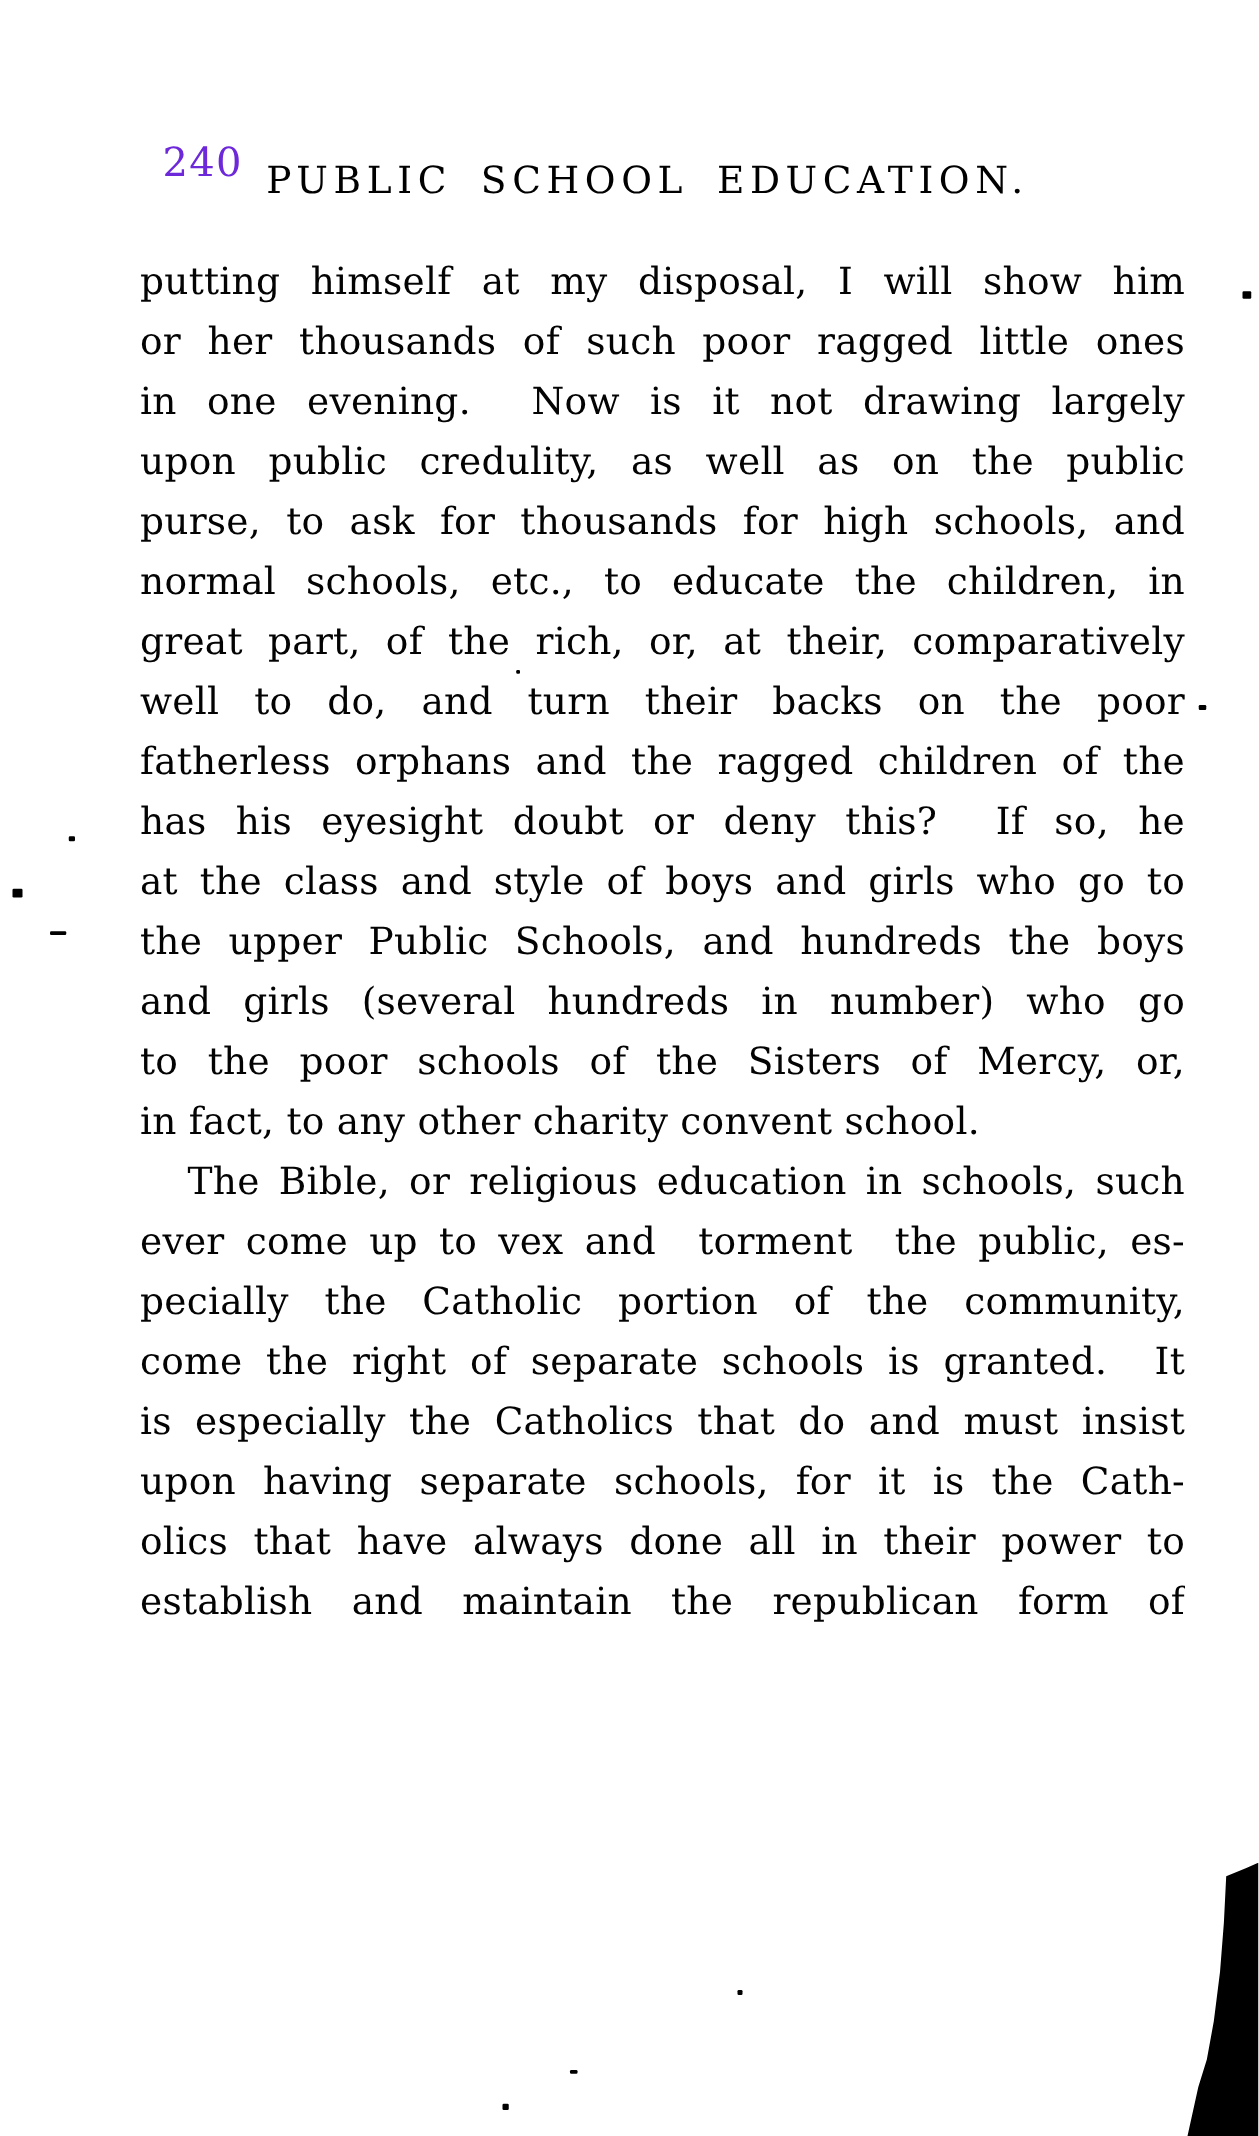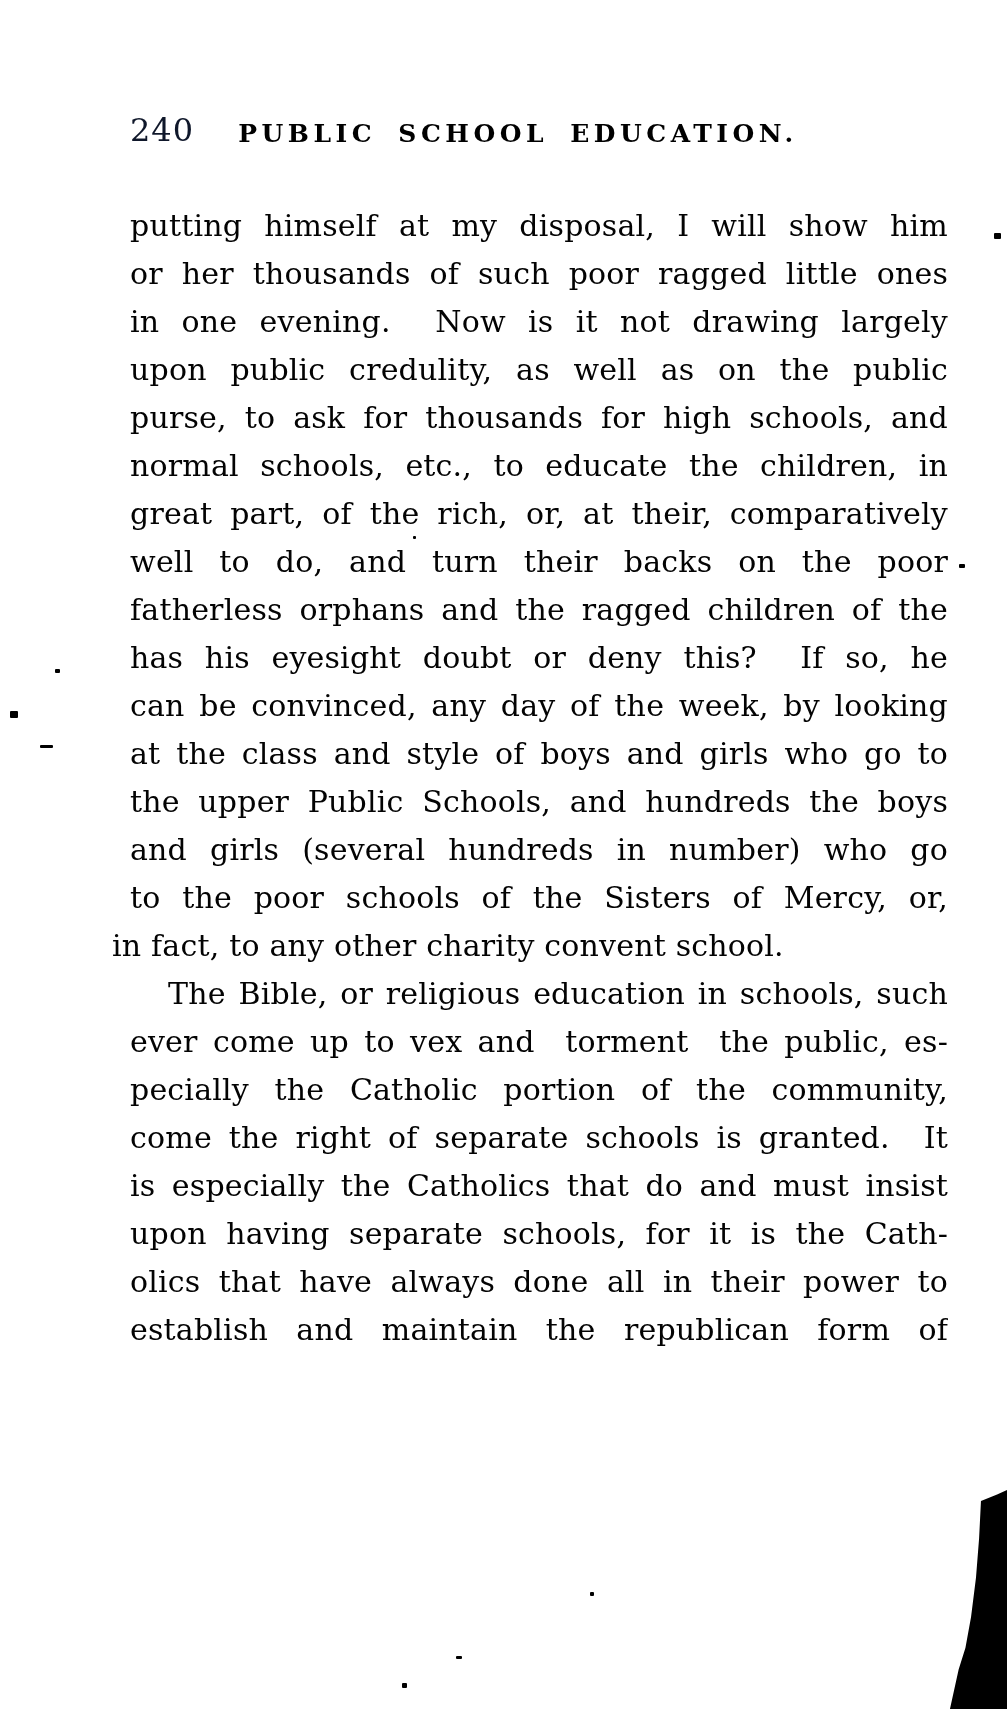--- a/index.html
+++ b/index.html
@@ -17,34 +17,34 @@
     overflow: hidden;
   }
   
   #page-number {
     position: absolute;
     left: 130px;
     top: 112px;
     font-size: 32px;
     line-height: 36px;
     letter-spacing: 1px;
-    color: #0f172a;
+    color: #6d28d9;
     text-align: right;
   }
   #running-head {
     position: absolute;
     left: 112px;
-    top: 119px;
+    top: 130px;
     width: 836px;
     text-align: center;
-    font-size: 25px;
+    font-size: 30px;
     line-height: 30px;
     letter-spacing: 4.5px;
     word-spacing: 9px;
-    font-weight: bold;
+    font-weight: normal;
     transform: translateX(-12px);
     color: #000;
   }
   
   #text-block {
     position: absolute;
     left: 112px;
     top: 202px;
     width: 836px;
     font-size: 30px;
@@ -53,21 +53,20 @@
   }
   .line {
     height: 48px;
     line-height: 48px;
     white-space: pre-wrap;
     overflow: hidden;
   }
   .line.j {
     text-align: justify;
     text-align-last: justify;
-    margin-left: 18px;
   }
   .line.l {
     text-align: left;
   }
   .line.indent {
     padding-left: 38px;
   }
   
   .speck {
     position: absolute;
@@ -97,21 +96,20 @@
       <div class="line j">putting himself at my disposal, I will show him</div>
       <div class="line j">or her thousands of such poor ragged little ones</div>
       <div class="line j">in one evening.  Now is it not drawing largely</div>
       <div class="line j">upon public credulity, as well as on the public</div>
       <div class="line j">purse, to ask for thousands for high schools, and</div>
       <div class="line j">normal schools, etc., to educate the children, in</div>
       <div class="line j">great part, of the rich, or, at their, comparatively</div>
       <div class="line j">well to do, and turn their backs on the poor</div>
       <div class="line j">fatherless orphans and the ragged children of the</div>
       <div class="line j">has his eyesight doubt or deny this?  If so, he</div>
-      <div class="line j">can be convinced, any day of the week, by looking</div>
       <div class="line j">at the class and style of boys and girls who go to</div>
       <div class="line j">the upper Public Schools, and hundreds the boys</div>
       <div class="line j">and girls (several hundreds in number) who go</div>
       <div class="line j">to the poor schools of the Sisters of Mercy, or,</div>
       <div class="line l">in fact, to any other charity convent school.</div>
       <div class="line j indent">The Bible, or religious education in schools, such</div>
       <div class="line j">ever come up to vex and  torment  the public, es-</div>
       <div class="line j">pecially the Catholic portion of the community,</div>
       <div class="line j">come the right of separate schools is granted.  It</div>
       <div class="line j">is especially the Catholics that do and must insist</div>

